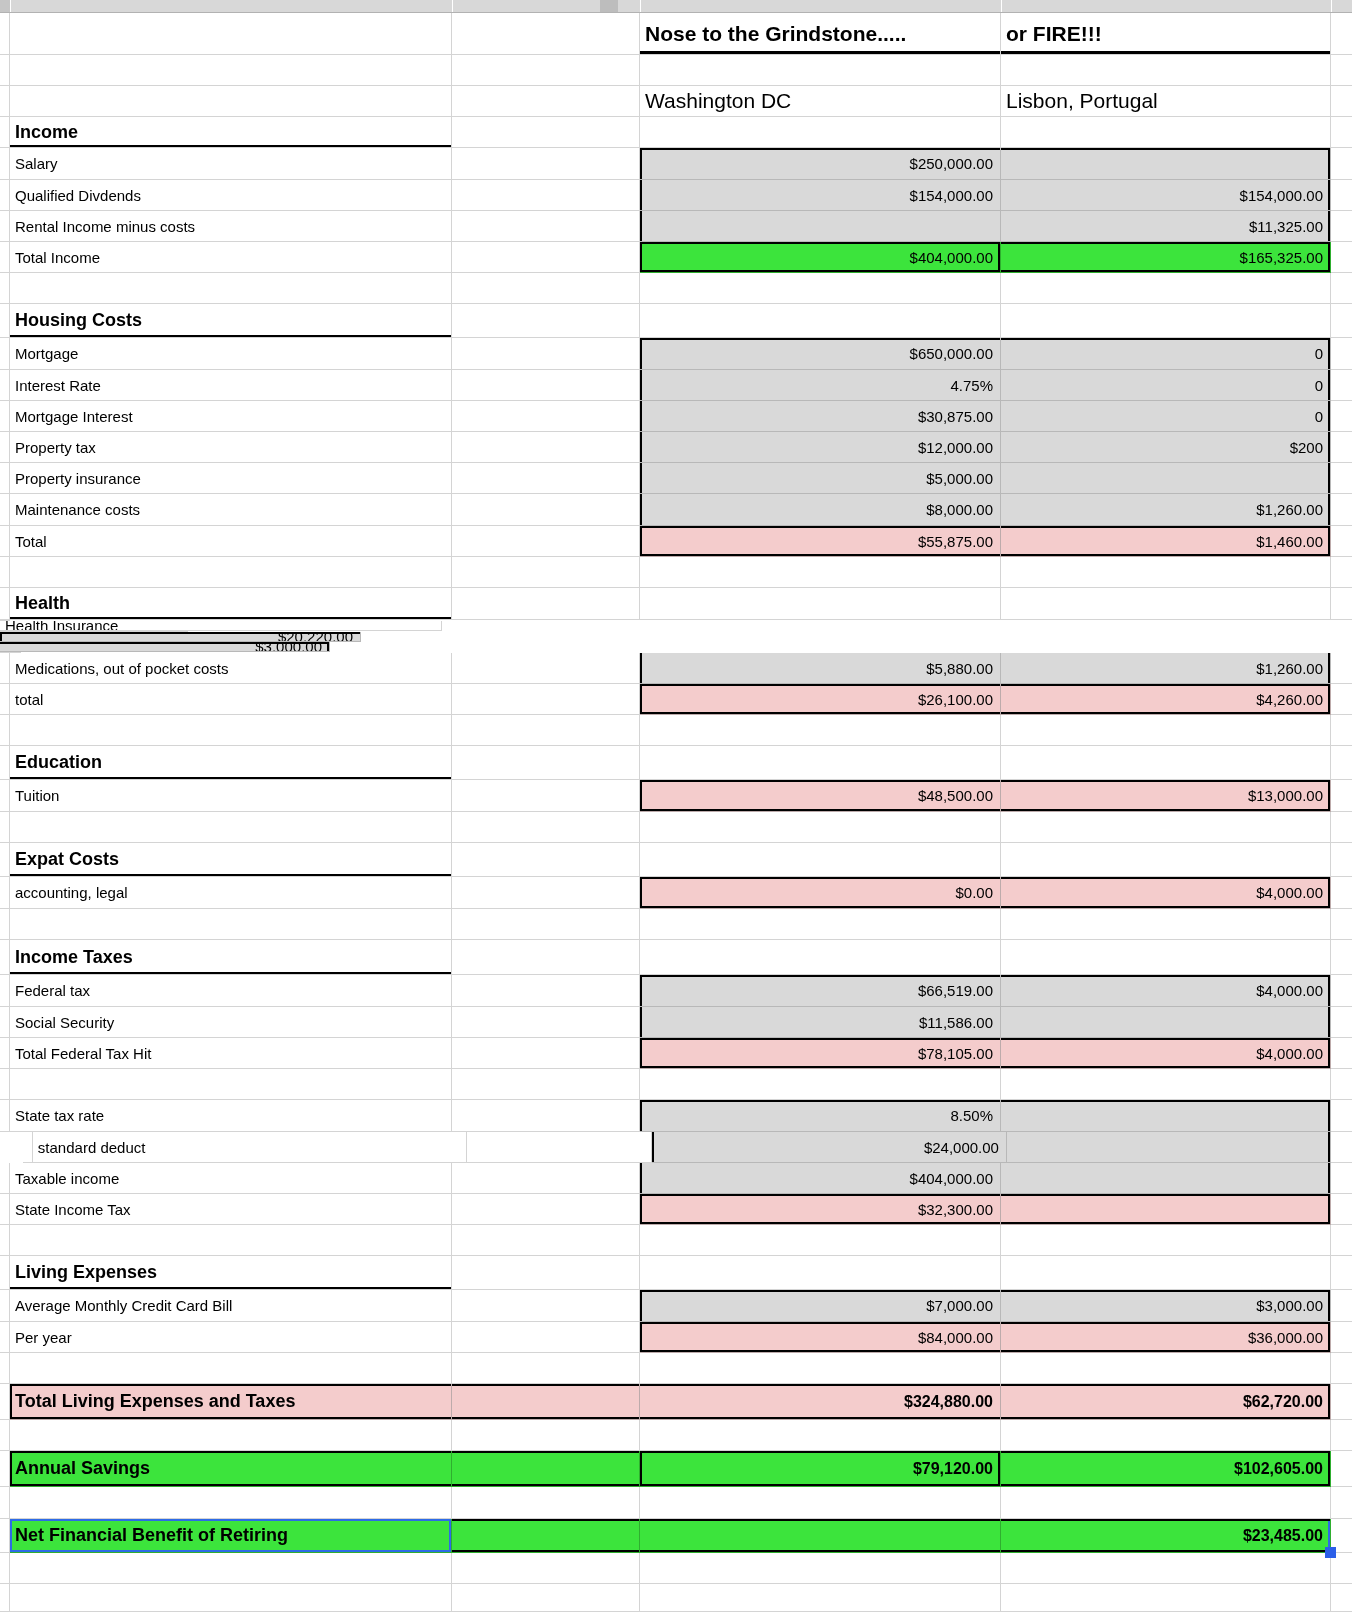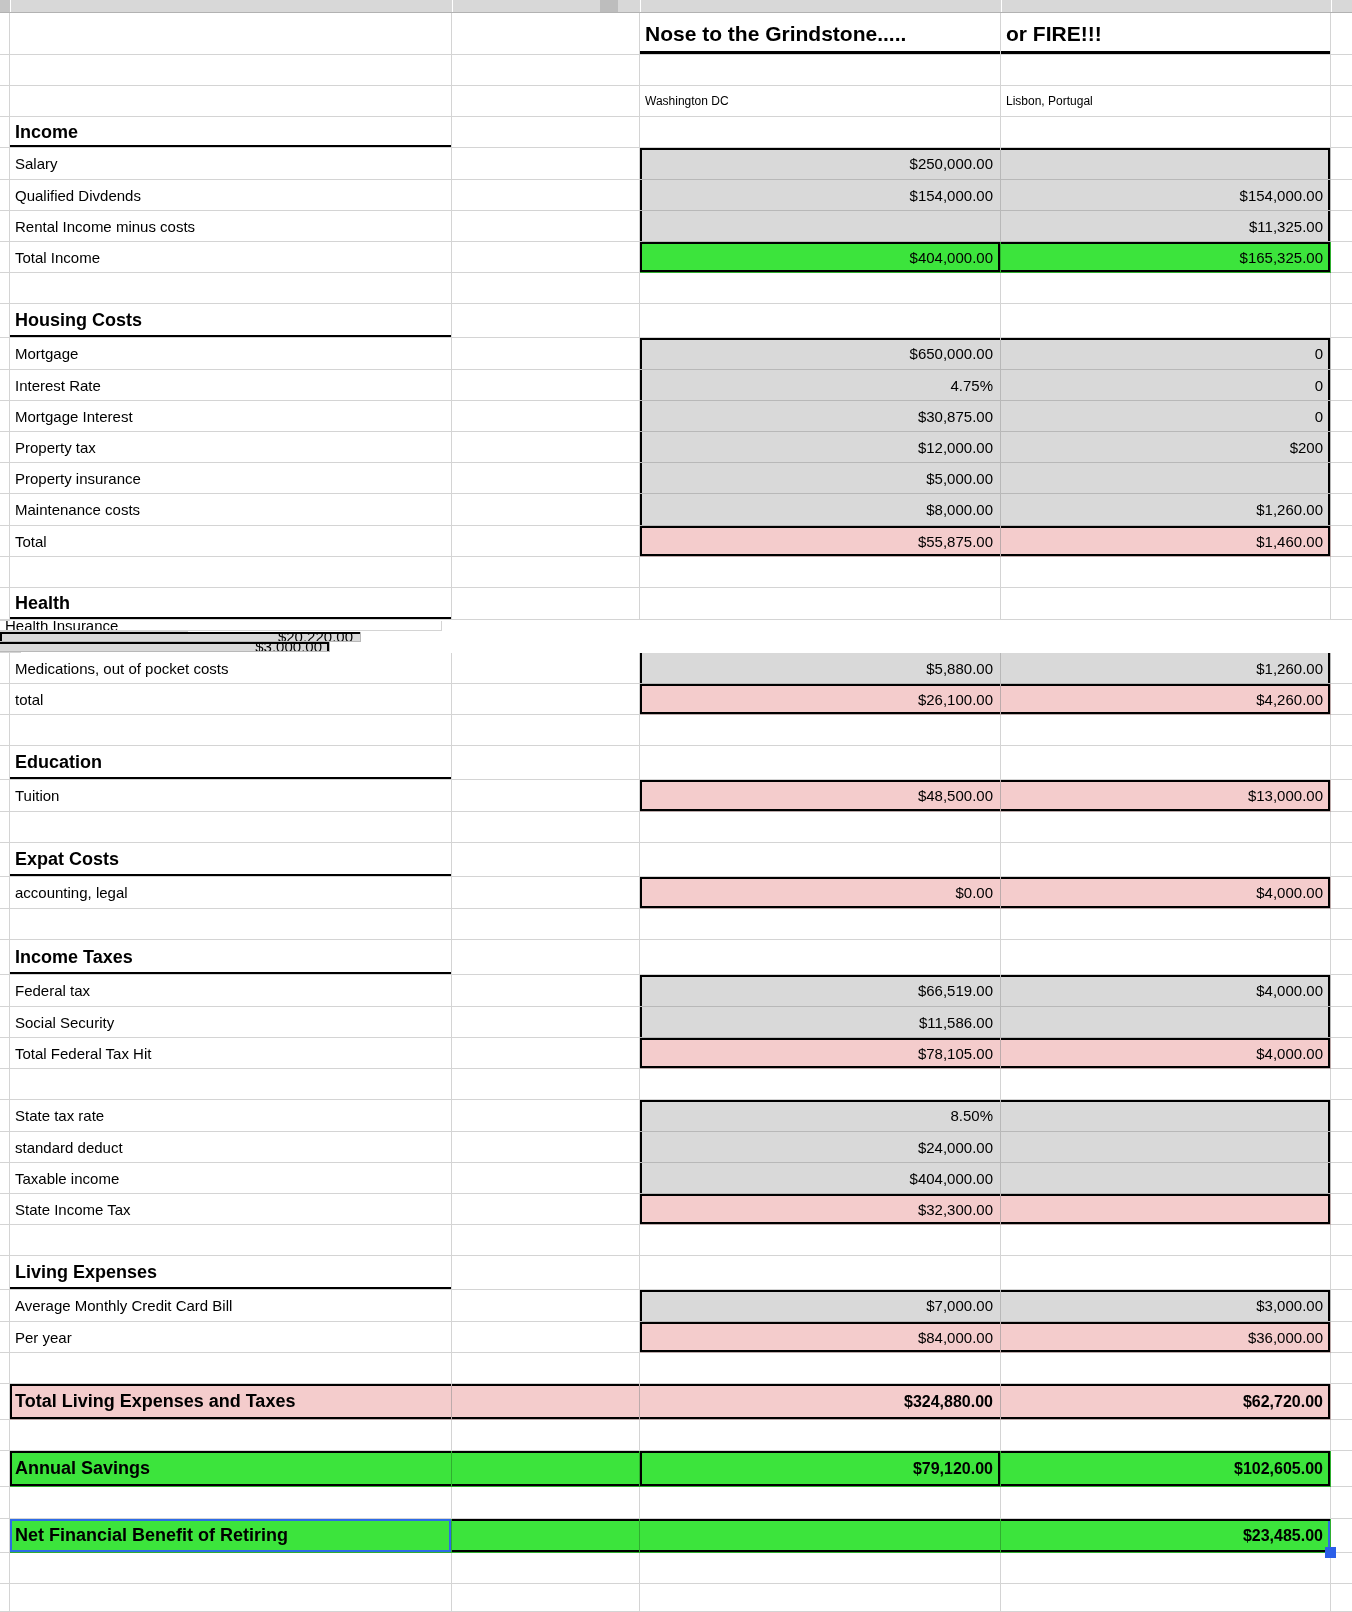--- a/index.html
+++ b/index.html
@@ -35,21 +35,21 @@
   .c-a{width:442px;padding-left:5px;}
   .c-b{width:188px;}
   .c-c{width:361px;}
   .c-d{width:330px;}
   .c-e{width:21px;border-right:none;}
   .val{justify-content:flex-end;padding-right:7px;}
   .section-label{font-weight:bold;font-size:18px;}
   .summary-label{font-weight:bold;font-size:18px;}
   .summary-val{font-weight:bold;font-size:16px;}
   .title-cell{font-weight:bold;font-size:21px;padding-left:5px;}
-  .city-cell{font-size:12px;padding-left:5px;}
+  .city-cell{font-size:21px;padding-left:5px;}
   .f-gray{background:#d9d9d9;border-color:#b8b8b8;}
   .f-pink{background:#f4cccc;border-color:#bdabab;}
   .f-green{background:#3ce43c;border-color:#2fae2f;}
   #fill-handle{
     position:absolute;left:1325px;top:1547px;
     width:11px;height:11px;background:#2c5fe8;
   }
 </style>
 </head>
 <body>
@@ -337,21 +337,21 @@
         <div class="cell c-e"></div>
       </div>
       <div class="row" style="height: 32px;">
         <div class="cell c-sliver"></div>
         <div class="cell c-a">State tax rate</div>
         <div class="cell c-b"></div>
         <div class="cell c-c val f-gray" style="box-shadow: rgb(0, 0, 0) 2px 0px 0px inset, rgb(0, 0, 0) 0px 2px 0px inset;">8.50%</div>
         <div class="cell c-d val f-gray" style="box-shadow: rgb(0, 0, 0) -2px 0px 0px inset, rgb(0, 0, 0) 0px 2px 0px inset;"></div>
         <div class="cell c-e"></div>
       </div>
-      <div class="row" style="height: 31px;">
+      <div class="row" style="height: 31px; padding-left: 23px;">
         <div class="cell c-sliver"></div>
         <div class="cell c-a">standard deduct</div>
         <div class="cell c-b"></div>
         <div class="cell c-c val f-gray" style="box-shadow: rgb(0, 0, 0) 2px 0px 0px inset;">$24,000.00</div>
         <div class="cell c-d val f-gray" style="box-shadow: rgb(0, 0, 0) -2px 0px 0px inset;"></div>
         <div class="cell c-e"></div>
       </div>
       <div class="row" style="height: 31px;">
         <div class="cell c-sliver"></div>
         <div class="cell c-a">Taxable income</div>

